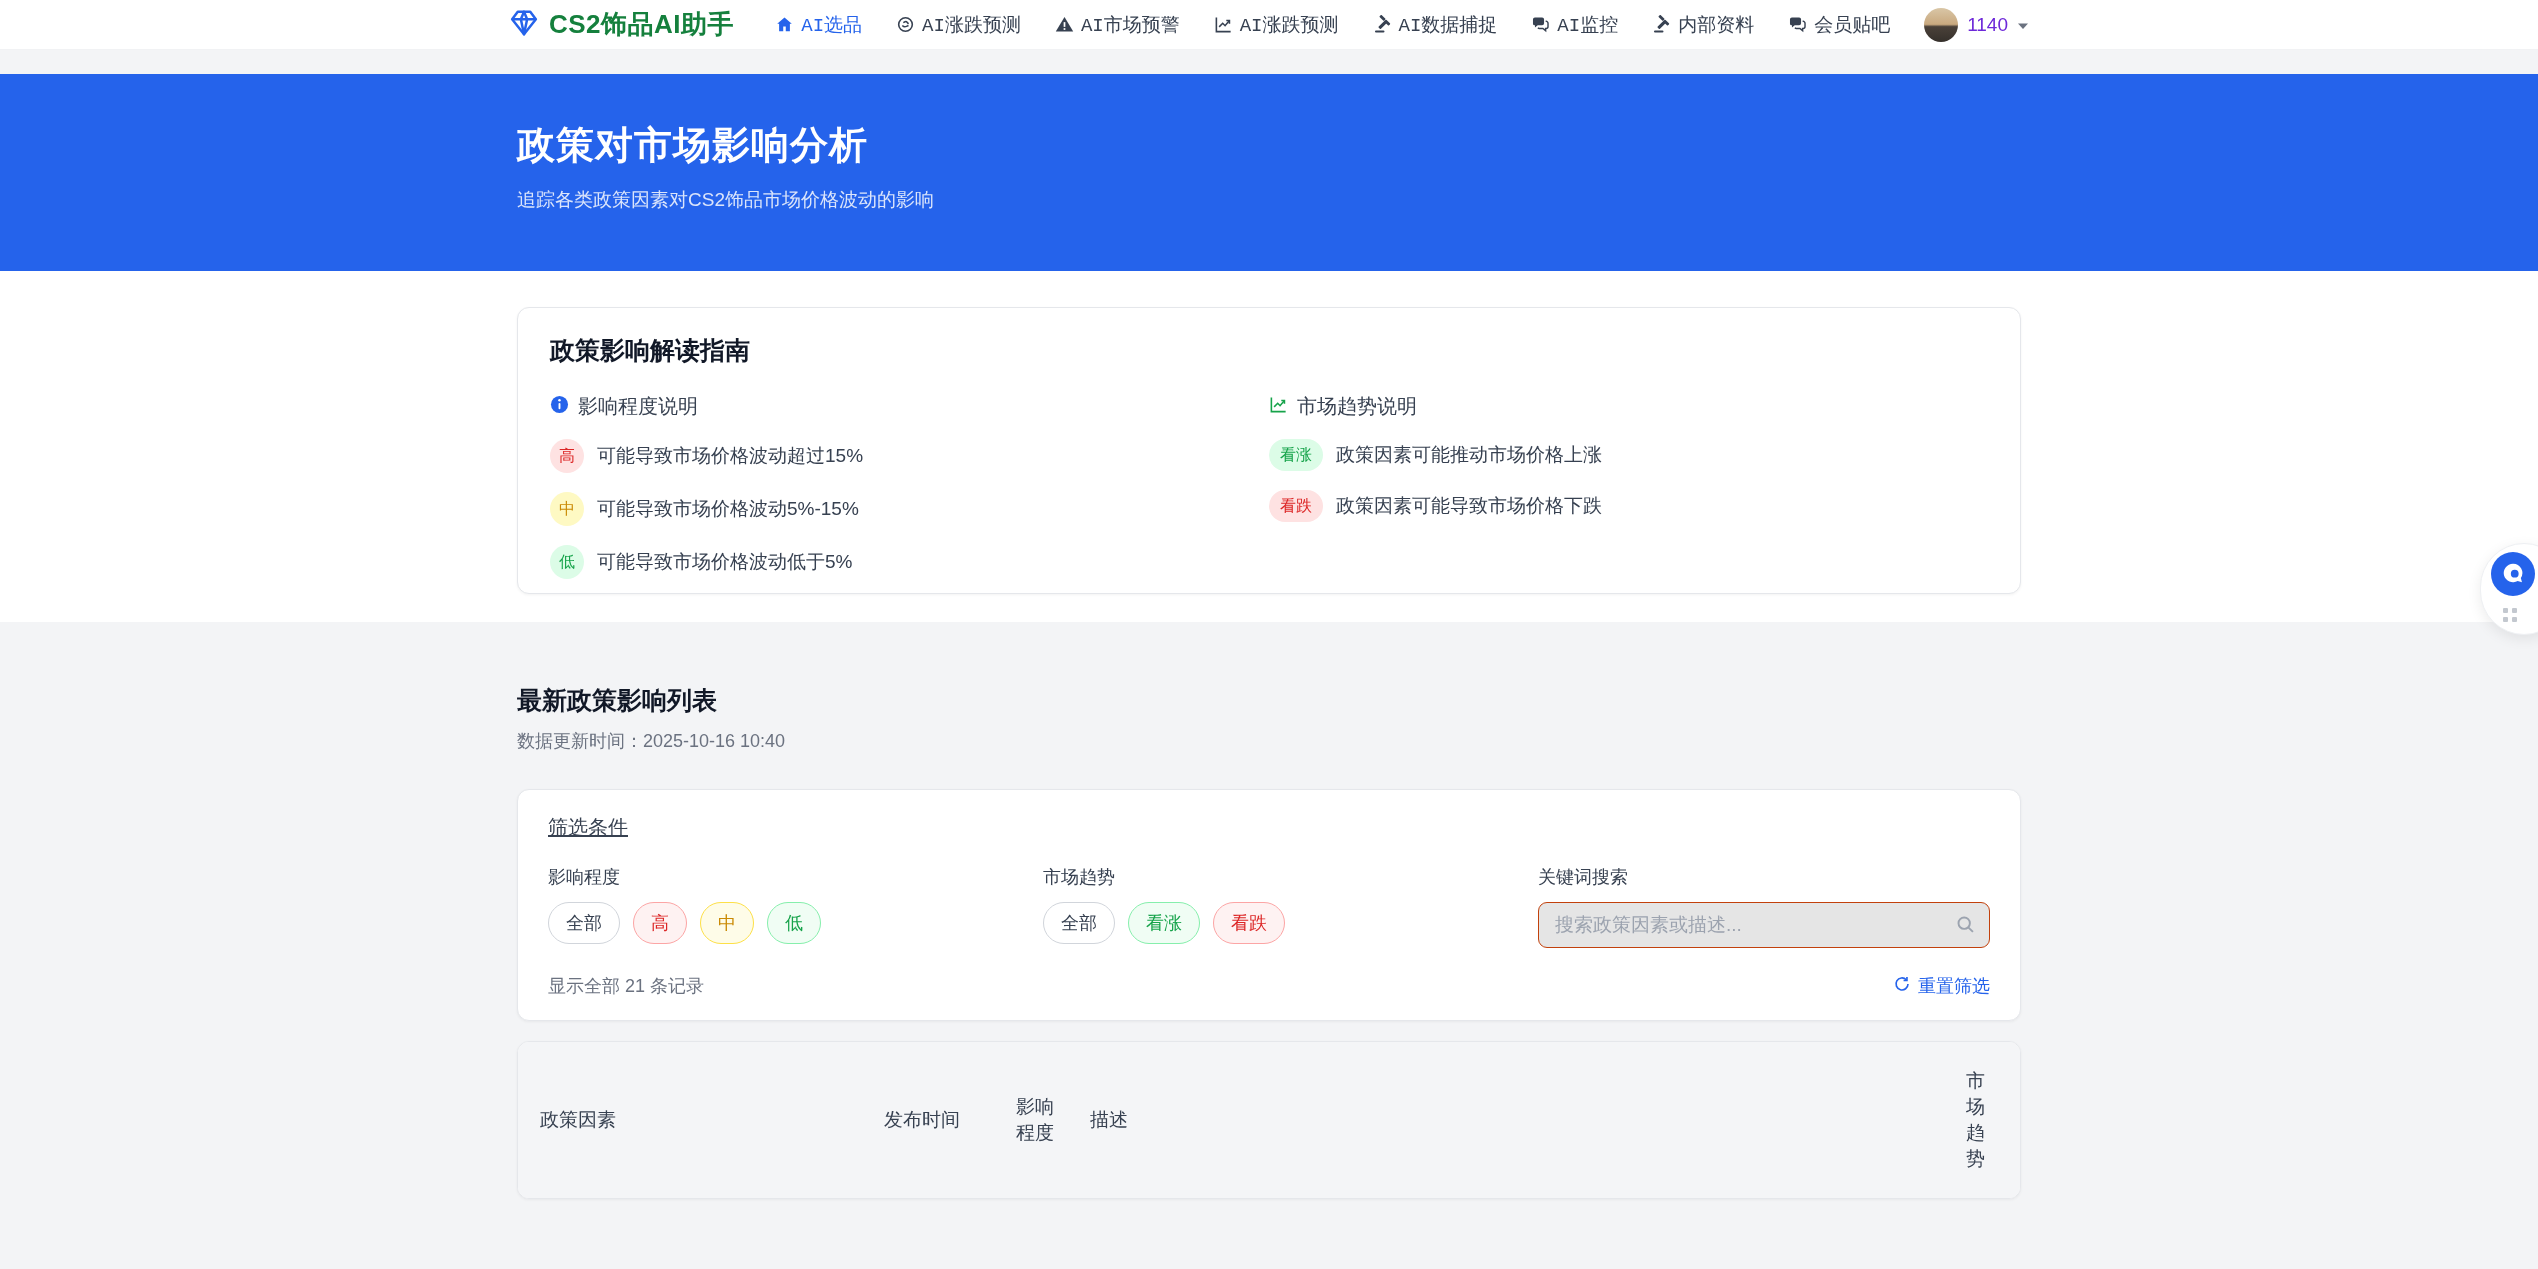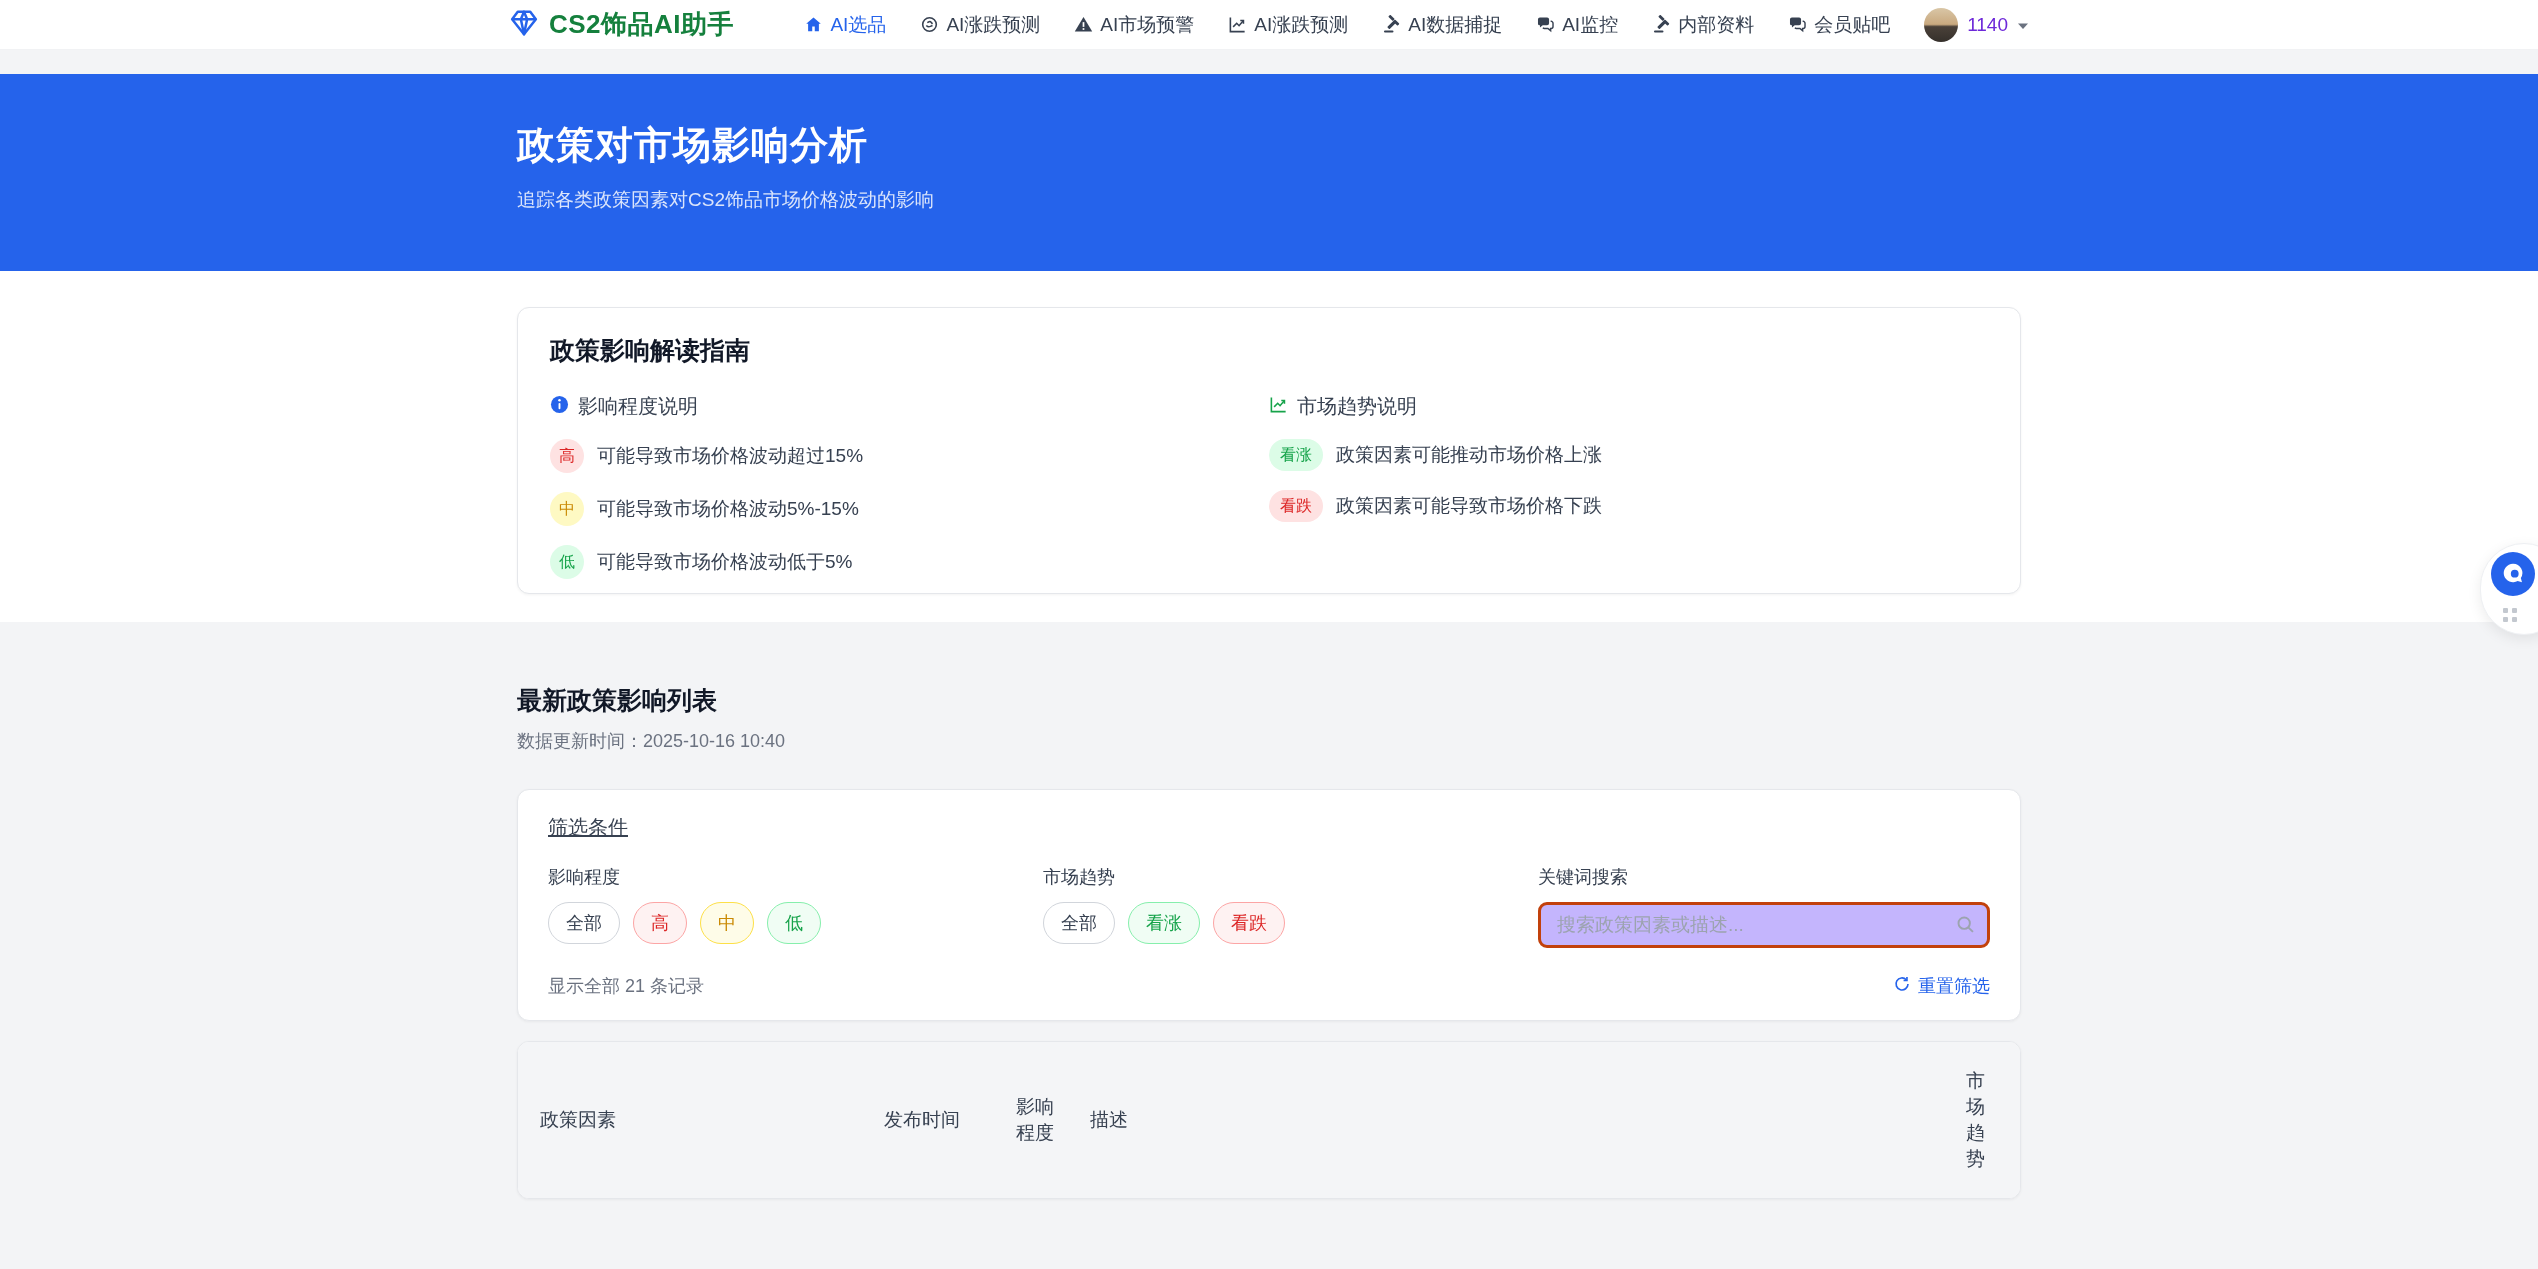--- a/index.html
+++ b/index.html
@@ -5,21 +5,21 @@
   * { margin:0; padding:0; box-sizing:border-box; }
   html,body { width:2538px; height:1269px; overflow:hidden; }
   body { font-family:"Liberation Sans","DejaVu Sans",sans-serif; background:#f3f4f6; color:#1f2937; }
   .inner { width:1504px; margin:0 auto; }
 
   
   .navbar { background:#fff; height:50px; border-bottom:1px solid #f1f2f4; }
   .nav-inner { width:1520px; margin:0 auto; height:100%; display:flex; align-items:center; justify-content:space-between; }
   .brand { display:flex; align-items:center; gap:10px; }
   .brand-name { color:#15803d; font-weight:bold; font-size:26px; letter-spacing:.5px; }
-  .nav-items { display:flex; align-items:center; gap:34px; }
+  .nav-items { display:flex; align-items:center; gap:34px;font-family:Liberation Mono, monospace; }
   .nav-item { display:flex; align-items:center; gap:7px; font-size:19px; color:#374151; cursor:pointer; white-space:nowrap; }
   .nav-item.active { color:#2563eb; }
   .nav-item .icon { display:inline-flex; }
   .nav-user { display:flex; align-items:center; gap:9px; margin-left:34px; cursor:pointer; }
   .avatar { width:34px; height:34px; border-radius:50%; background:linear-gradient(180deg,#d9c6a6 0%,#c9a97f 48%,#4a4139 55%,#35302b 100%); }
   .nav-score { font-size:19px; color:#6d28d9; }
 
   
   .hero { background:#2563eb; margin-top:24px; padding:46px 0 58px; }
   .hero h1 { color:#fff; font-size:38px; font-weight:bold; letter-spacing:1px; }
@@ -56,21 +56,21 @@
   .filter-grid { display:grid; grid-template-columns:465px 465px 1fr; column-gap:30px; margin-top:24px; }
   .filter-label { font-size:18px; color:#374151; margin-bottom:13px; }
   .chip-row { display:flex; gap:13px; }
   .chip { font-size:18px; padding:8px 17px; border-radius:9999px; border:1px solid #d1d5db; background:#fff; color:#374151; cursor:pointer; font-family:inherit; }
   .chip.c-high { background:#fef2f2; border-color:#fca5a5; color:#dc2626; }
   .chip.c-mid  { background:#fefce8; border-color:#fde047; color:#ca8a04; }
   .chip.c-low  { background:#f0fdf4; border-color:#86efac; color:#16a34a; }
   .chip.c-up   { background:#f0fdf4; border-color:#86efac; color:#16a34a; }
   .chip.c-down { background:#fef2f2; border-color:#fca5a5; color:#dc2626; }
   .search-box { position:relative; }
-  .search-box input { width:100%; height:46px; border:3px solid #c2410c; border-radius:9px; padding:0 48px 0 16px; font-size:19px; color:#374151; font-family:Liberation Sans, sans-serif; background:#c4b5fd; }
+  .search-box input { width:100%; height:46px; border:1px solid #c2410c; border-radius:9px; padding:0 48px 0 16px; font-size:19px; color:#374151; font-family:Liberation Sans, sans-serif; background:#e5e5e5; }
   .search-box input::placeholder { color:#9ca3af; }
   .search-box .search-ic { position:absolute; right:14px; top:12px; }
   .filter-foot { display:flex; justify-content:space-between; align-items:center; margin-top:26px; }
   .filter-summary { font-size:18px; color:#6b7280; }
   .reset-btn { display:flex; align-items:center; gap:7px; font-size:18px; color:#2563eb; background:none; border:none; cursor:pointer; font-family:inherit; }
 
   
   .table-card { margin-top:20px; overflow:hidden; }
   table { width:100%; border-collapse:collapse; table-layout:fixed; }
   thead th { background:#f4f5f7; text-align:left; font-size:19px; color:#374151; font-weight:500; padding:26px 16px; vertical-align:middle; }

